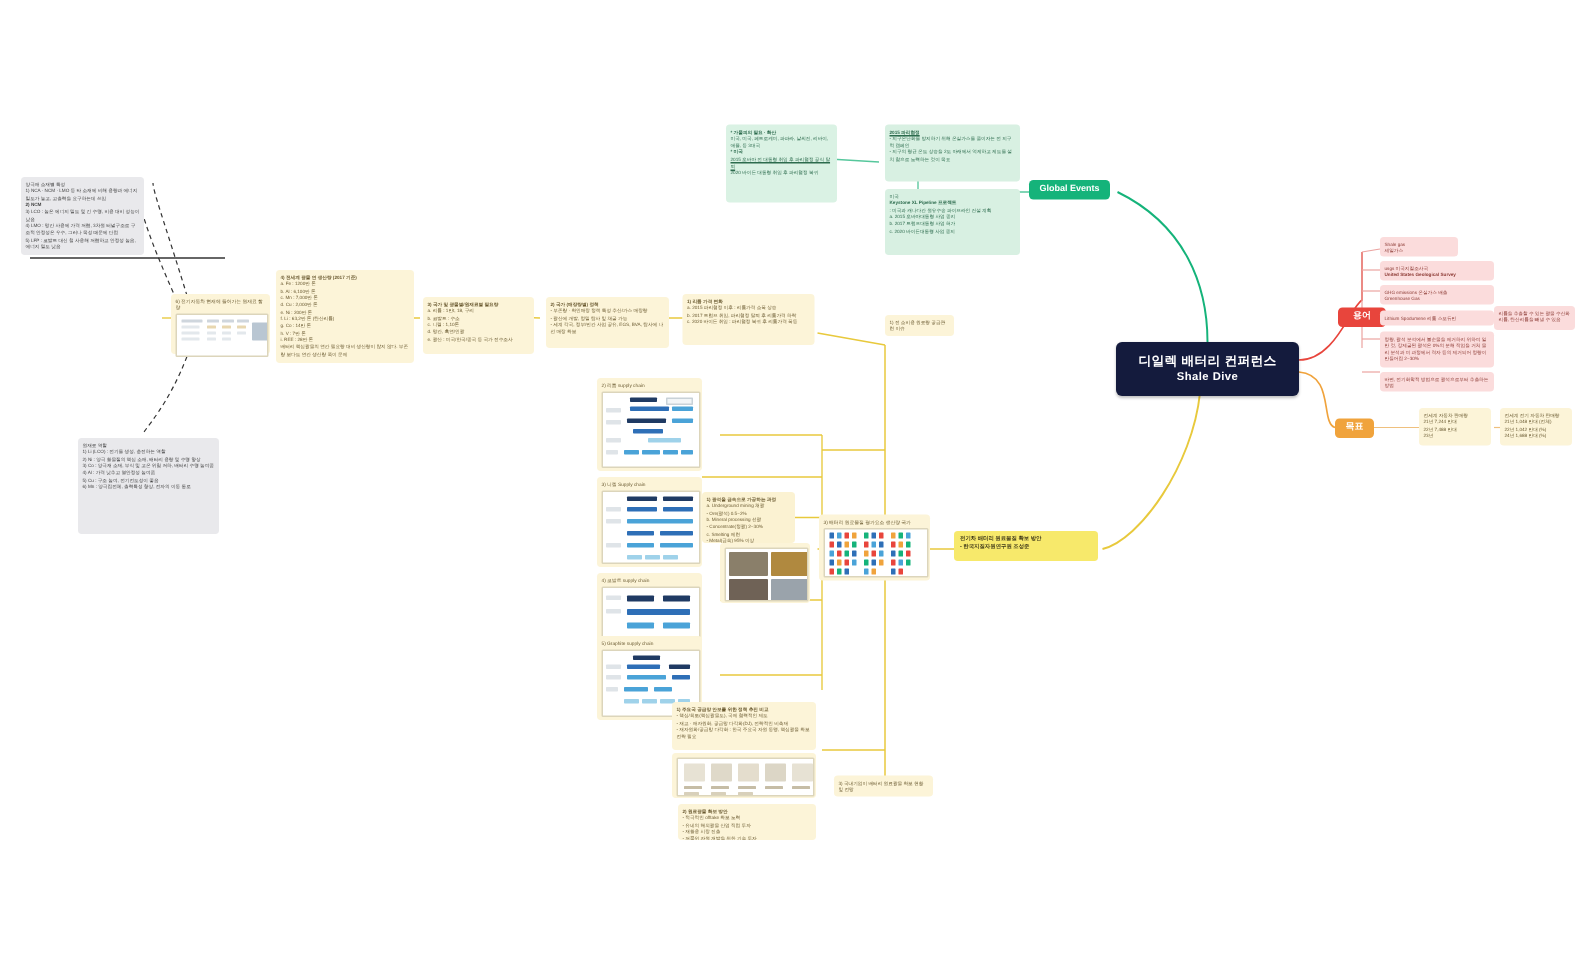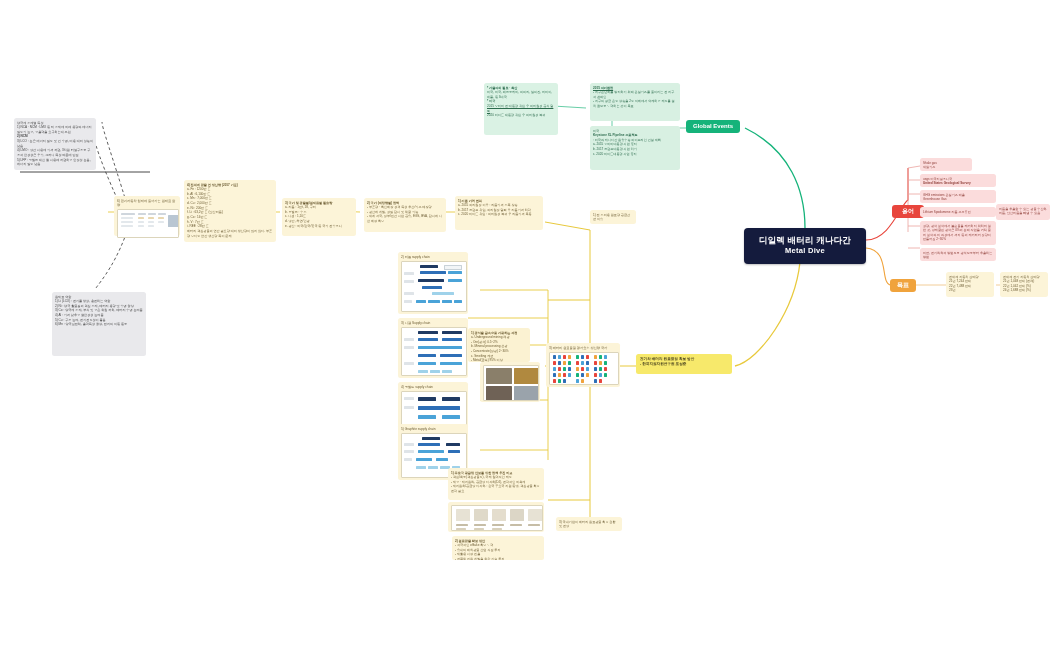--- a/index.html
+++ b/index.html
@@ -116,22 +116,22 @@
     <path d="M280,212 L195,212" stroke="#e8c93c" stroke-width=".9" fill="none"></path>
     <path d="M115,212 L108,212" stroke="#e8c93c" stroke-width=".9" fill="none"></path>
 
     <path d="M120,205 C95,150 88,125 95,120" stroke="#333" stroke-width=".8" fill="none" stroke-dasharray="3,2.5"></path>
     <path d="M128,208 C112,155 102,128 102,122" stroke="#333" stroke-width=".8" fill="none" stroke-dasharray="3,2.5"></path>
     <path d="M130,222 C118,262 100,282 96,288" stroke="#333" stroke-width=".8" fill="none" stroke-dasharray="3,2.5"></path>
     <path d="M20,172 L150,172" stroke="#333" stroke-width=".9" fill="none"></path>
   </svg>
 
   <div class="node central" style="left:744px;top:228px;width:122px;">
-    <div>디일렉 배터리 캐나다간</div>
-    <div class="sub">Metal Dive</div>
+    <div>디일렉 배터리 컨퍼런스</div>
+    <div class="sub">Shale Dive</div>
   </div>
 
   <div class="node pill pill-green" style="left:686px;top:120px;width:54px;">Global Events</div>
 
   <div class="node card c-mint" style="left:484px;top:83px;width:74px;height:52px;">
     <b>* 가물피의 필요 · 확산</b><br>
     <span>미국, 미국, 페트로케미, 파파라, 날씨진, 리바이, 애플, 등 3대국</span><br>
     <b>* 미국</b><br>
     <span class="u">2015 오바마 전 대통령 취임 후 파리협정 공식 탈퇴</span><br>
     <span>2020 바이든 대통령 취임 후 파리협정 복귀</span>

